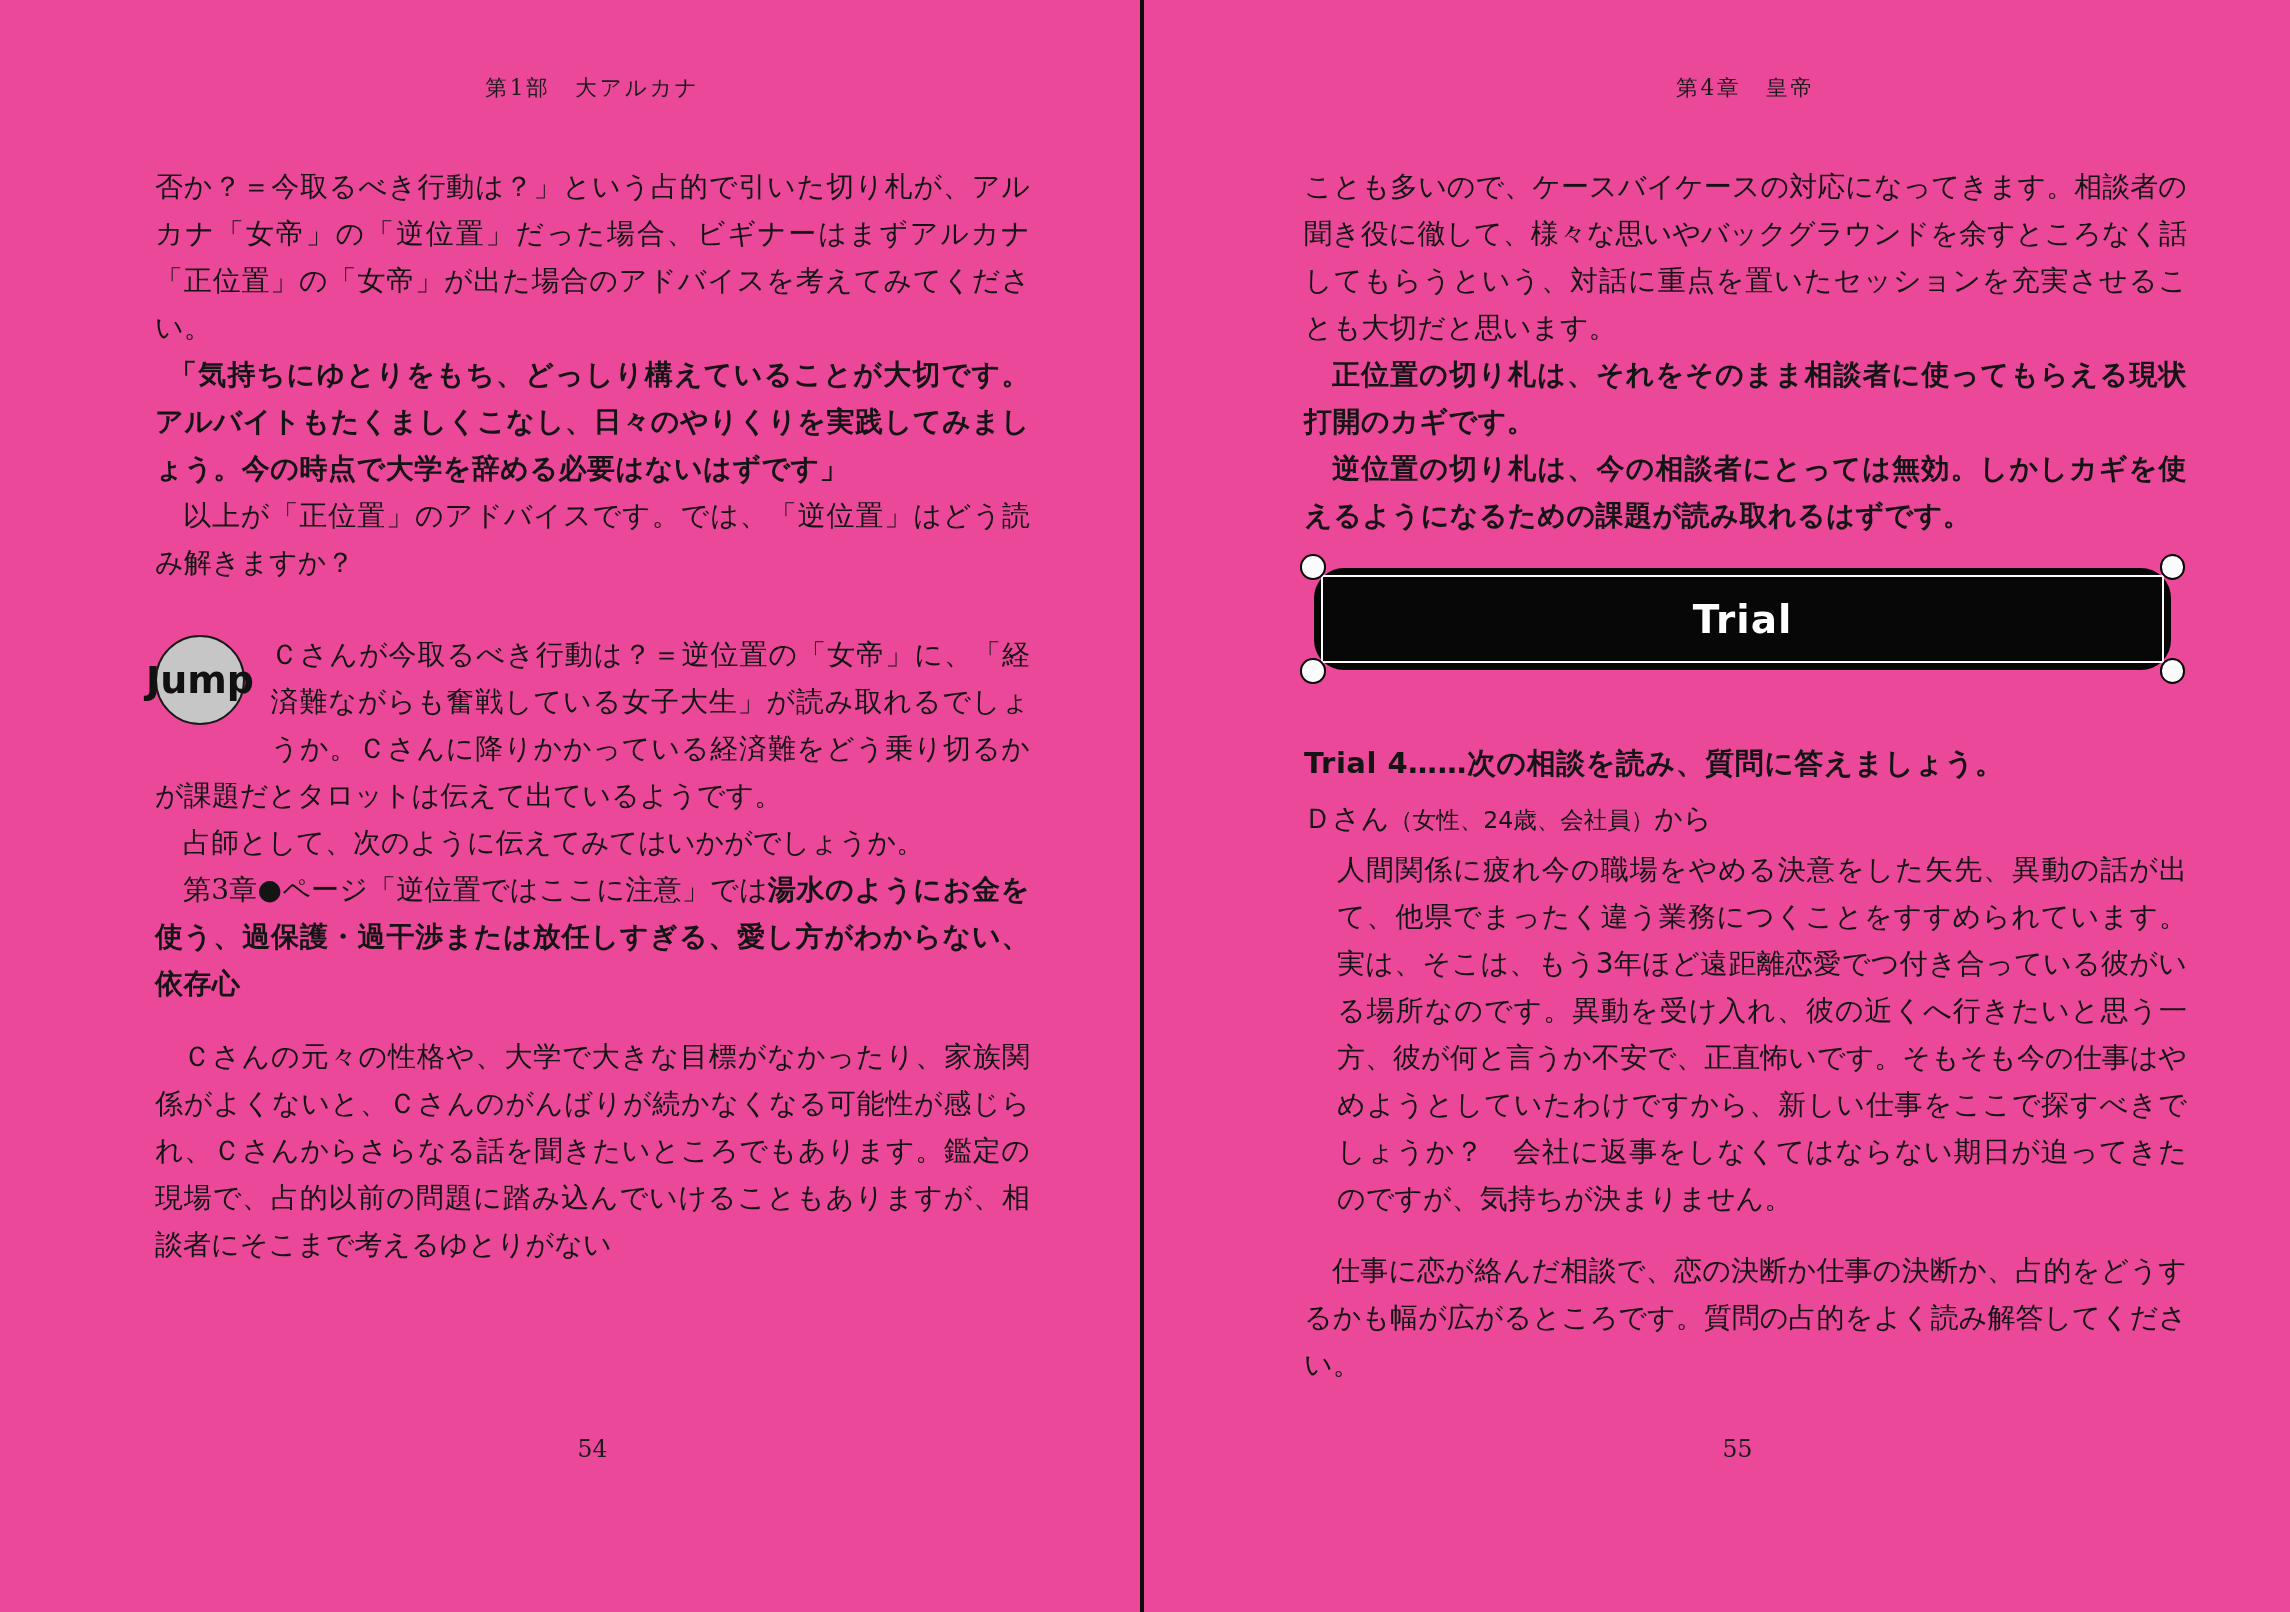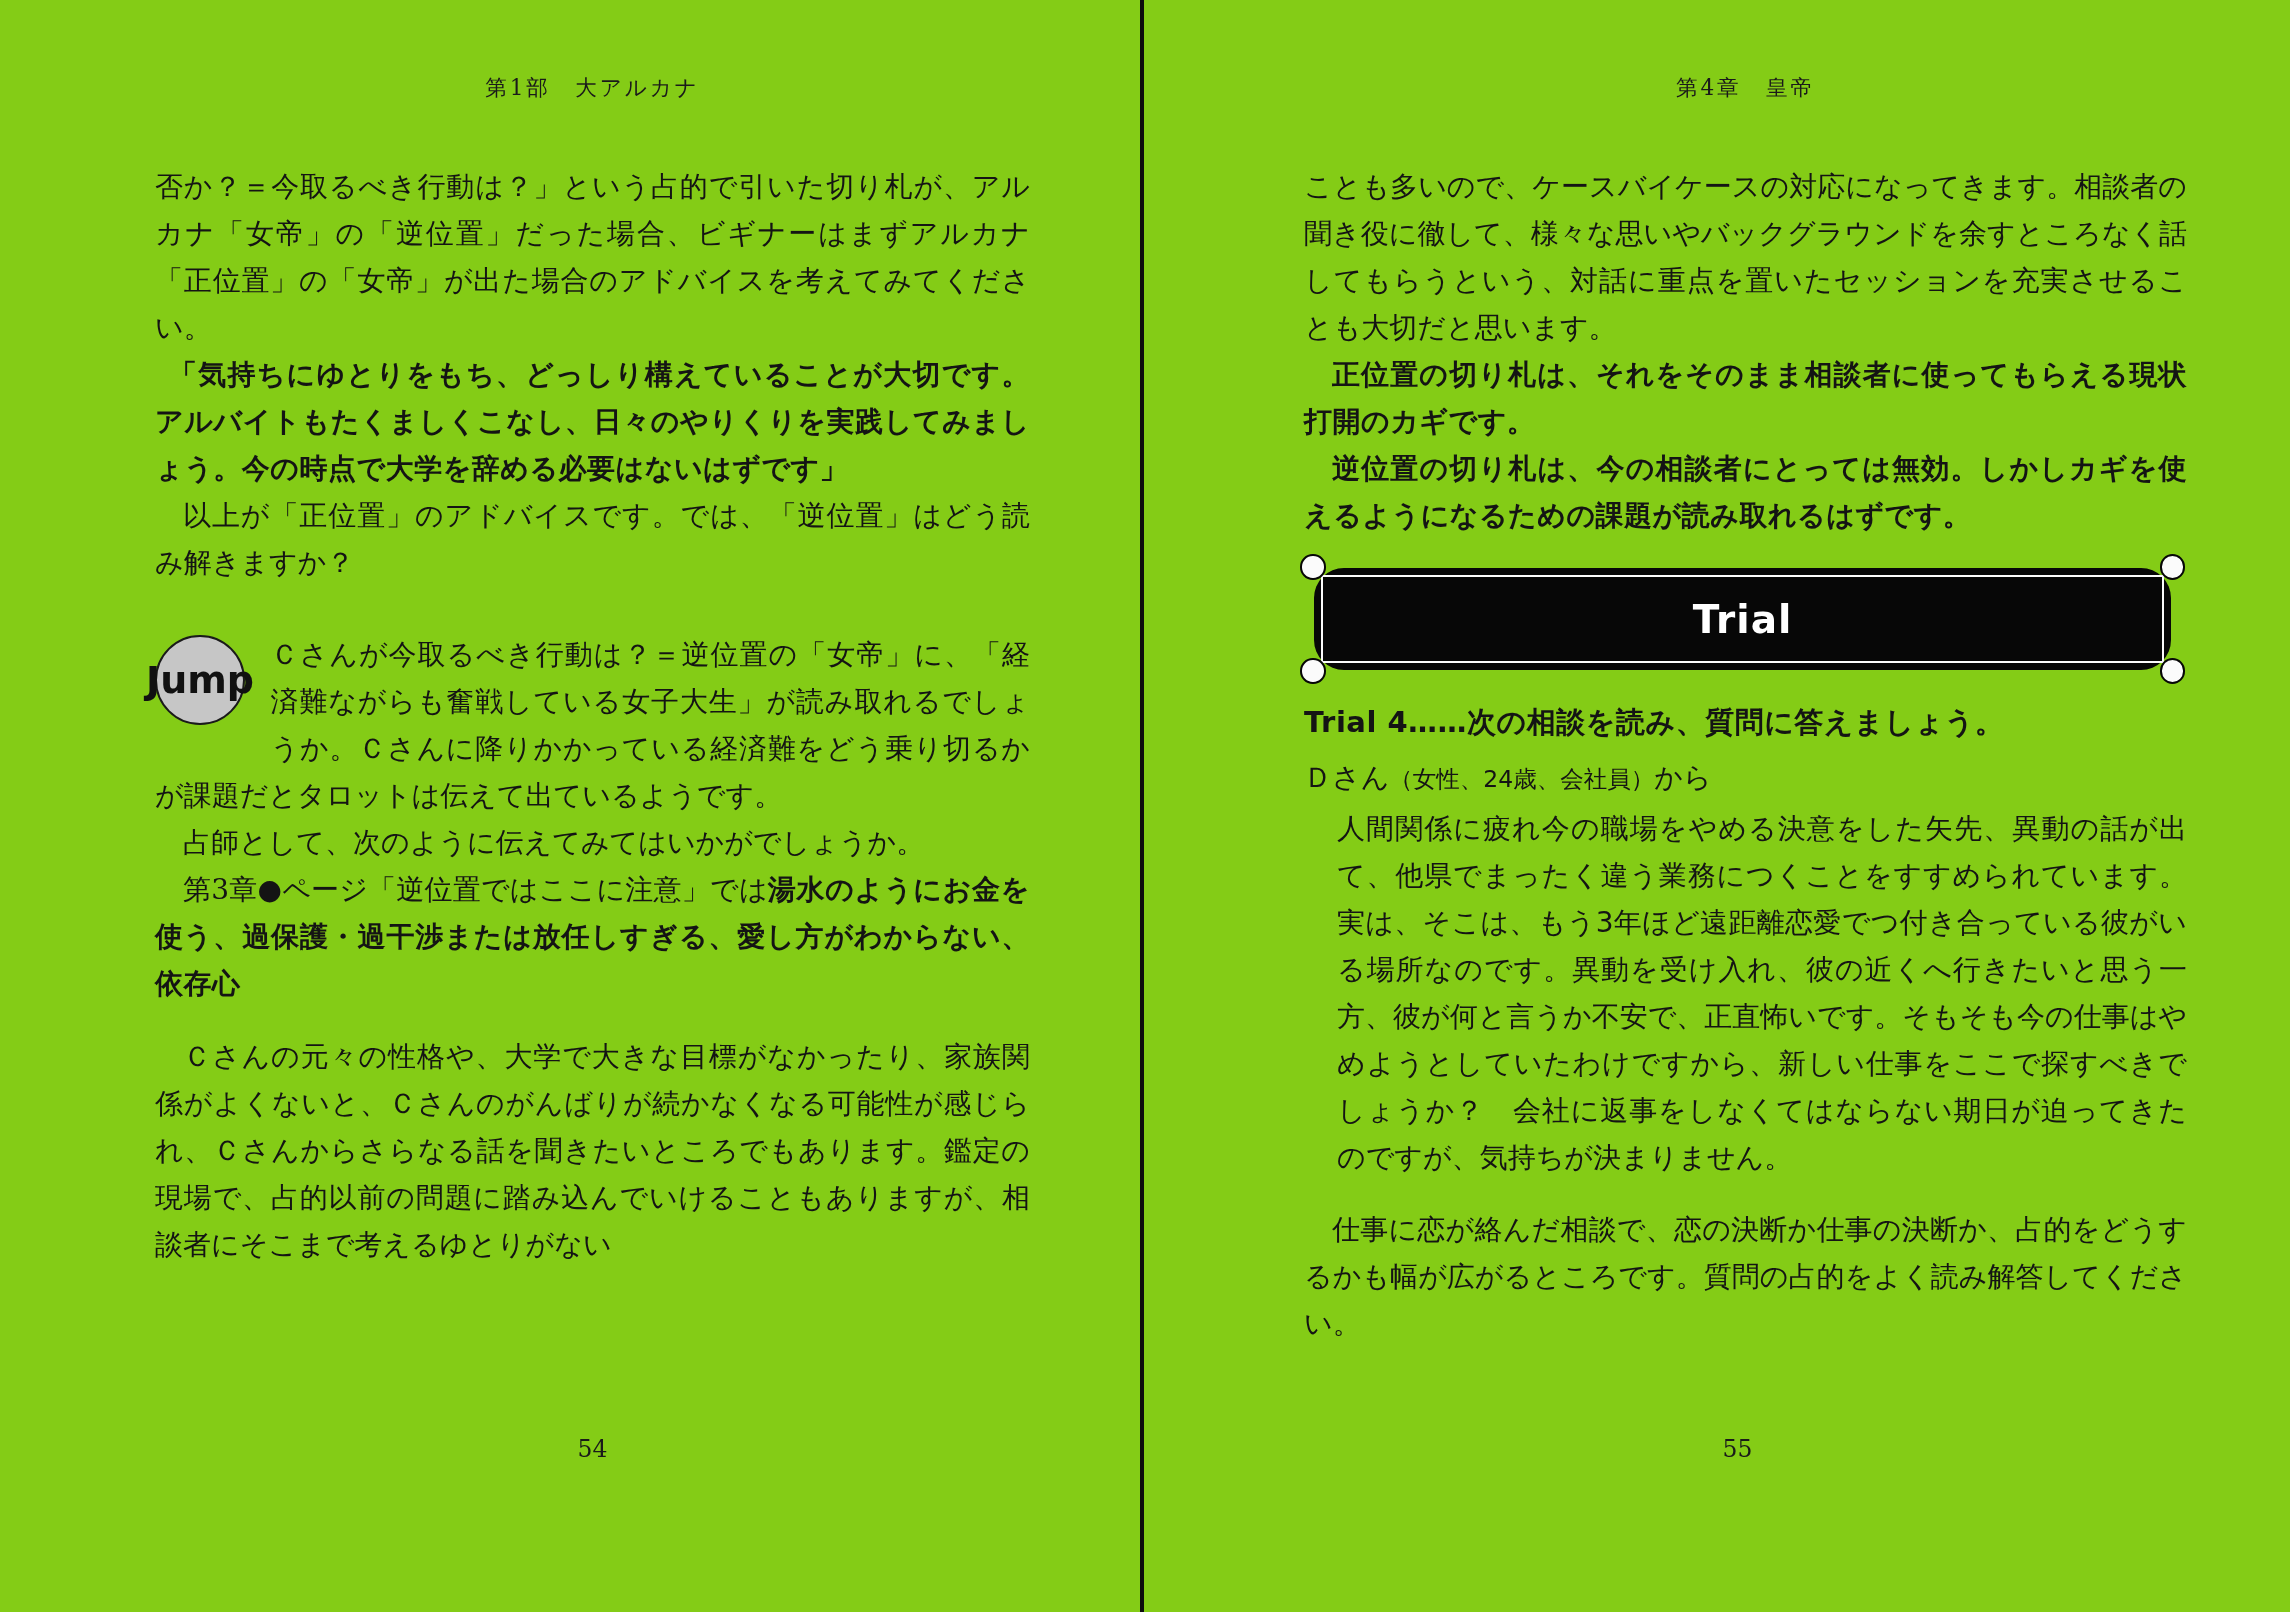--- a/index.html
+++ b/index.html
@@ -1,19 +1,19 @@
 <!DOCTYPE html>
 <html lang="ja"><head>
 <meta charset="utf-8">
 <style>
   html,body{margin:0;padding:0;background:#e8e8e8;}
   .spread{
     position:relative;
     width:2291px;height:1612px;
-    background:#84cc16;
+    background:#ec4899;
     font-family:"DejaVu Serif","Liberation Serif",serif;
     color:#141414;
     overflow:hidden;
   }
   .divider{
     position:absolute;left:1140px;top:0;width:3.9px;height:1612px;
     background:#0d0d0d;
   }
   .page{
     position:absolute;top:0;height:1612px;box-sizing:border-box;
@@ -70,21 +70,21 @@
   .corner.tl{left:-13.7px;top:-13.7px;}
   .corner.tr{right:-13.7px;top:-13.7px;}
   .corner.bl{left:-13.7px;bottom:-13.7px;}
   .corner.br{right:-13.7px;bottom:-13.7px;}
   .trial-banner-label{
     position:relative;z-index:2;color:#ffffff;
     font-family:"DejaVu Sans","Liberation Sans",sans-serif;
     font-weight:700;font-size:39px;letter-spacing:1px;
   }
   .trial-heading{
-    margin-top:29px;font-size:29px;line-height:47px;
+    margin-top:70px;font-size:29px;line-height:47px;
   }
   .consult-name-line{
     margin-top:5.9px;font-size:28px;line-height:51px;
   }
   .consult-meta{font-size:23.5px;}
   .consult-body{
     margin-left:33px;font-size:28px;line-height:47px;text-align:justify;
   }
   .page-number{
     position:absolute;bottom:149px;left:0;width:100%;

